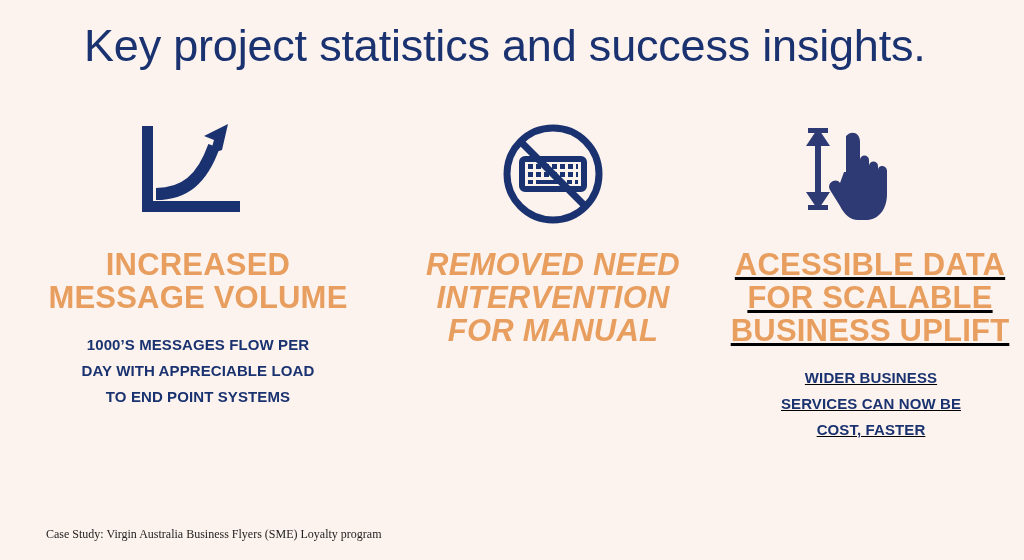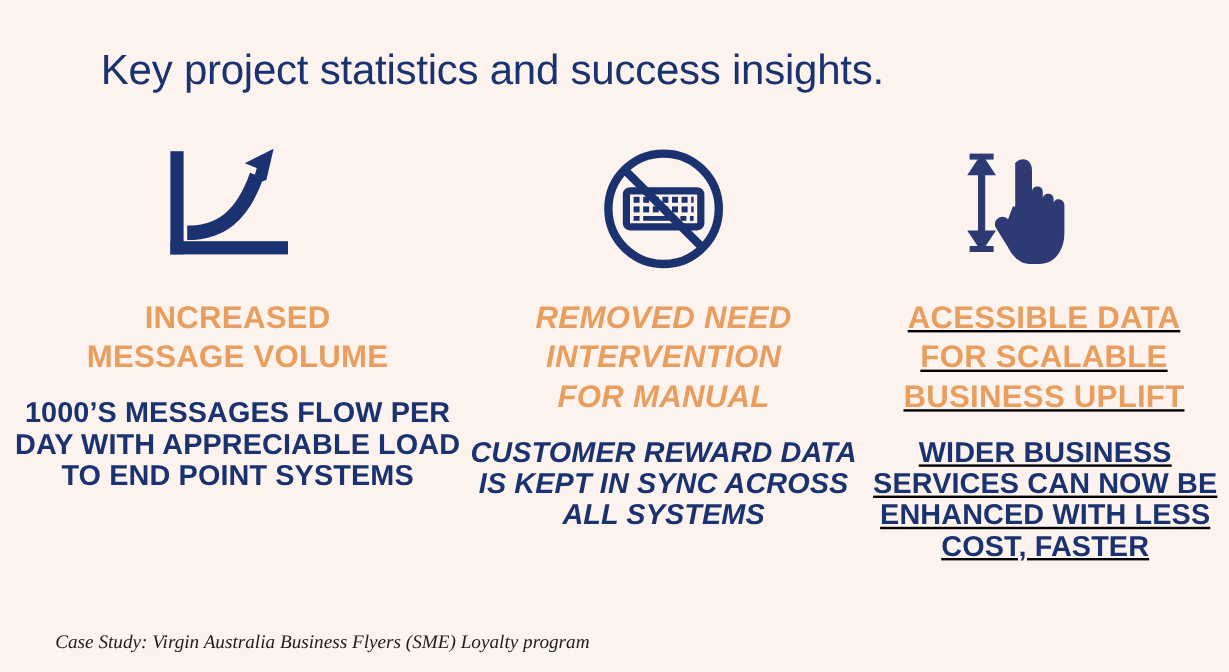--- a/index.html
+++ b/index.html
@@ -19,22 +19,22 @@
     position: relative;
     width: 1024px;
     height: 560px;
     background: #FDF3EE;
   }
 
   
   .slide-title {
     position: absolute;
     left: 84px;
-    top: 37px;
-    font-size: 35px;
+    top: 24px;
+    font-size: 45px;
     line-height: 44px;
     font-weight: 400;
     color: #1A3370;
     letter-spacing: -0.2px;
     white-space: nowrap;
   }
 
   
   .columns {
     position: absolute;
@@ -60,48 +60,47 @@
     align-items: center;
     justify-content: center;
   }
   .icon-wrap.icon-1 { margin-left: -12px; }
   .icon-wrap.icon-3 { margin-left: -42px; }
 
   
   .col-heading {
     margin-top: 18px;
     color: #E79E5E;
-    font-size: 26px;
+    font-size: 31px;
     line-height: 33px;
     font-weight: bold;
     text-align: center;
     letter-spacing: 0.2px;
     text-transform: uppercase;
   }
   .col-3 .col-heading { margin-left: -2px; }
 
   
   .col-body {
     margin-top: 18px;
     color: #1A3370;
-    font-size: 24px;
+    font-size: 15px;
     line-height: 26px;
     font-weight: bold;
     text-align: center;
     letter-spacing: 0.1px;
     text-transform: uppercase;
   }
 
   
   .footer-caption {
     position: absolute;
     left: 46px;
     top: 527px;
-    font-size: 16px;
-    font-style: italic;
+    font-size: 12px;
     color: #1C1C1C;
     font-family: "Liberation Serif", serif;
     white-space: nowrap;
   }
 </style>
 </head>
 <body>
 
 <div class="slide">
 
@@ -164,25 +163,20 @@
             <rect x="74" y="58" width="3" height="4"></rect>
           </g>
 
           <line x1="20" y1="20" x2="84" y2="84" stroke="#1A3370" stroke-width="7"></line>
         </svg>
       </div>
       <div class="col-heading">
         <div>REMOVED NEED</div>
         <div>INTERVENTION</div>
         <div>FOR MANUAL</div>
-      </div>
-      <div class="col-body">
-        <div>CUSTOMER REWARD DATA</div>
-        <div>IS KEPT IN SYNC ACROSS</div>
-        <div>ALL SYSTEMS</div>
       </div>
     </div>
 
     <div class="col col-3">
       <div class="icon-wrap icon-3">
         <svg width="112" height="100" viewBox="0 0 112 100" xmlns="http://www.w3.org/2000/svg">
 
           <g fill="#2E3A73">
             <rect x="21" y="14" width="6" height="62"></rect>
             <path d="M24 4 L 12 22 L 36 22 Z"></path>
@@ -214,21 +208,20 @@
         </svg>
       </div>
       <div class="col-heading">
         <div>ACESSIBLE DATA</div>
         <div>FOR SCALABLE</div>
         <div>BUSINESS UPLIFT</div>
       </div>
       <div class="col-body">
         <div>WIDER BUSINESS</div>
         <div>SERVICES CAN NOW BE</div>
-        <div>ENHANCED WITH LESS</div>
         <div>COST, FASTER</div>
       </div>
     </div>
 
   </div>
 
   <div class="footer-caption">Case Study: Virgin Australia Business Flyers (SME) Loyalty program</div>
 
 </div>
 

